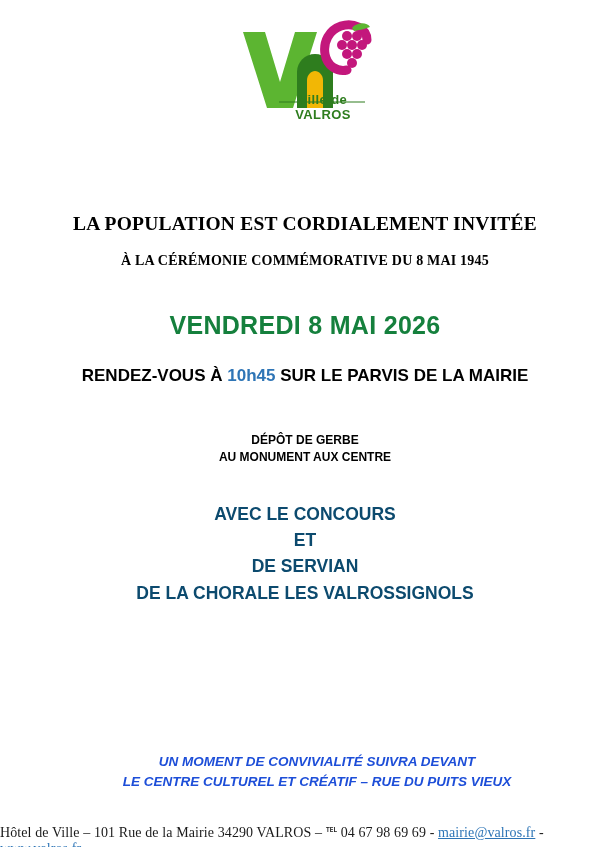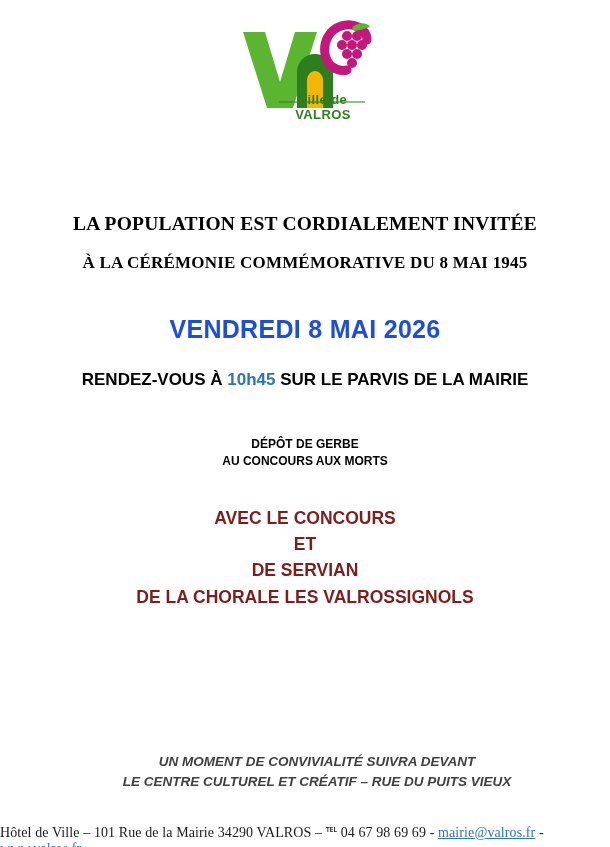--- a/index.html
+++ b/index.html
@@ -44,30 +44,30 @@
   .headline .line1 {
     font-family: "Liberation Serif", serif;
     font-weight: bold;
     font-size: 19.5px;
     letter-spacing: 0.2px;
     color: #000;
   }
   .headline .line2 {
     font-family: "Liberation Serif", serif;
     font-weight: bold;
-    font-size: 17px;
+    font-size: 14px;
     letter-spacing: 0.2px;
     color: #000;
     margin-top: 18px;
   }
 
   .date-line {
     margin-top: 42px;
     text-align: center;
-    color: #1d4ed8;
+    color: #15803d;
     font-family: "Liberation Sans", sans-serif;
     font-weight: bold;
     font-size: 25px;
     letter-spacing: 0.3px;
   }
 
   .rdv-line {
     margin-top: 26px;
     text-align: center;
     font-family: "Liberation Sans", sans-serif;
@@ -89,30 +89,30 @@
     color: #000;
   }
 
   .concours {
     margin-top: 34px;
     text-align: center;
     font-family: "Liberation Sans", sans-serif;
     font-weight: bold;
     font-size: 17.5px;
     line-height: 1.5;
-    color: #7f1d1d;
+    color: #0c4a6e;
   }
 
   .convivialite {
     position: absolute;
     left: 0;
     right: 0;
     top: 752px;
     text-align: center;
-    color: #404040;
+    color: #1d4ed8;
     font-family: "Liberation Sans", sans-serif;
     font-weight: bold;
     font-style: italic;
     font-size: 13.5px;
     line-height: 1.45;
     padding-left: 24px;
   }
 
   .footer {
     position: absolute;
@@ -169,21 +169,21 @@
   </div>
 
   <div class="date-line">VENDREDI 8 MAI 2026</div>
 
   <div class="rdv-line">
     <span>RENDEZ-VOUS À </span><span class="hour">10h45</span><span> SUR LE PARVIS DE LA MAIRIE</span>
   </div>
 
   <div class="gerbe">
     <div>DÉPÔT DE GERBE</div>
-    <div>AU CONCOURS AUX MORTS</div>
+    <div>AU MONUMENT AUX CENTRE</div>
   </div>
 
   <div class="concours">
     <div>AVEC LE CONCOURS</div>
     <div>ET</div>
     <div>DE SERVIAN</div>
     <div>DE LA CHORALE LES VALROSSIGNOLS</div>
   </div>
 
   <div class="convivialite">

